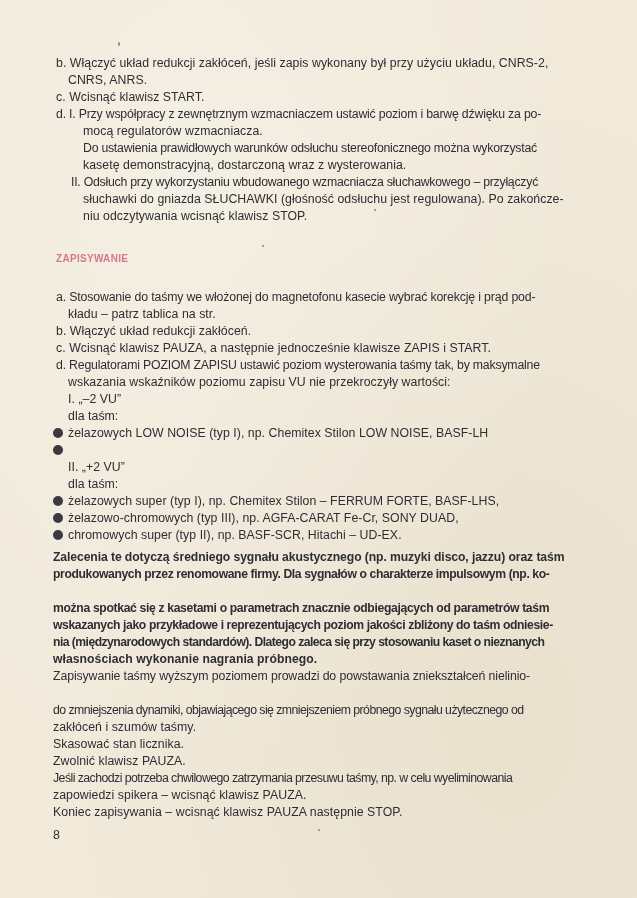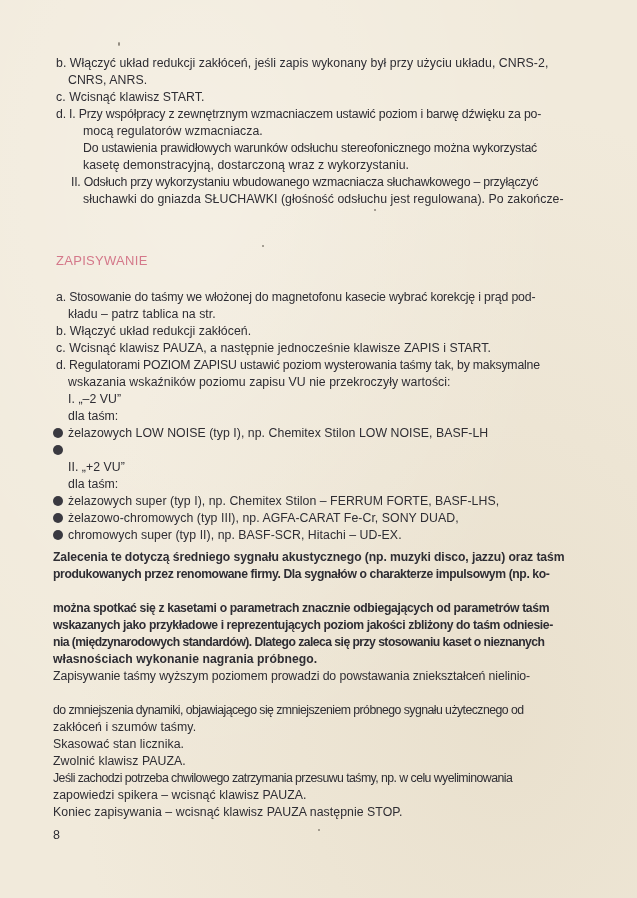--- a/index.html
+++ b/index.html
@@ -10,39 +10,40 @@
                       radial-gradient(ellipse at 80% 80%, rgba(210,195,165,0.25), rgba(0,0,0,0) 60%);
     font-family: "Liberation Sans", "DejaVu Sans", sans-serif;
     color: #2e2d33;
     position: relative;
     overflow: hidden;
   }
   .page { position: absolute; left: 0; top: 0; width: 637px; height: 773px; }
   .line { position: absolute; font-size: 12.3px; line-height: 17px; white-space: nowrap; letter-spacing: 0.05px; }
   .b { font-weight: bold; font-size: 12.2px; }
   .i { }
-  .heading { position: absolute; left: 56px; top: 253px; font-size: 13px; font-weight: normal; color: #d4788a; letter-spacing: 0.3px; }
+  .heading { position: absolute; left: 56px; top: 253px; font-size: 10px; font-weight: bold; color: #d4788a; letter-spacing: 0.3px; }
   .dot { position: absolute; width: 10px; height: 10px; border-radius: 50%; background: #3a3940; }
   .pagenum { position: absolute; left: 53px; top: 828px; font-size: 12.5px; }
   .speck { position: absolute; background: #8a8378; border-radius: 50%; }
 </style>
 </head>
 <body>
 
 <div class="page">
 
   <div class="line" style="left:56px;top:55px">b. Włączyć układ redukcji zakłóceń, jeśli zapis wykonany był przy użyciu układu, CNRS-2,</div>
   <div class="line" style="left:68px;top:72px">CNRS, ANRS.</div>
   <div class="line" style="left:56px;top:89px">c. Wcisnąć klawisz START.</div>
   <div class="line" style="left:56px;top:106px;letter-spacing:-0.2px">d. I. Przy współpracy z zewnętrznym wzmacniaczem ustawić poziom i barwę dźwięku za po-</div>
   <div class="line" style="left:83px;top:123px">mocą regulatorów wzmacniacza.</div>
   <div class="line" style="left:83px;top:140px;letter-spacing:-0.25px">Do ustawienia prawidłowych warunków odsłuchu stereofonicznego można wykorzystać</div>
-  <div class="line" style="left:83px;top:157px">kasetę demonstracyjną, dostarczoną wraz z wykorzystaniu.</div>
+  <div class="line" style="left:83px;top:157px">kasetę demonstracyjną, dostarczoną wraz z wysterowania.</div>
   <div class="line" style="left:71px;top:174px;letter-spacing:-0.25px">II. Odsłuch przy wykorzystaniu wbudowanego wzmacniacza słuchawkowego – przyłączyć</div>
   <div class="line" style="left:83px;top:191px">słuchawki do gniazda SŁUCHAWKI (głośność odsłuchu jest regulowana). Po zakończe-</div>
+  <div class="line" style="left:83px;top:208px">niu odczytywania wcisnąć klawisz STOP.</div>
 
   <div class="heading">ZAPISYWANIE</div>
 
   <div class="line" style="left:56px;top:289px;letter-spacing:-0.15px">a. Stosowanie do taśmy we włożonej do magnetofonu kasecie wybrać korekcję i prąd pod-</div>
   <div class="line" style="left:68px;top:306px">kładu – patrz tablica na str.</div>
   <div class="line" style="left:56px;top:323px">b. Włączyć układ redukcji zakłóceń.</div>
   <div class="line" style="left:56px;top:340px">c. Wcisnąć klawisz PAUZA, a następnie jednocześnie klawisze ZAPIS i START.</div>
   <div class="line" style="left:56px;top:357px;letter-spacing:-0.2px">d. Regulatorami POZIOM ZAPISU ustawić poziom wysterowania taśmy tak, by maksymalne</div>
   <div class="line" style="left:68px;top:374px">wskazania wskaźników poziomu zapisu VU nie przekroczyły wartości:</div>
   <div class="line" style="left:68px;top:391px">I. „–2 VU”</div>

